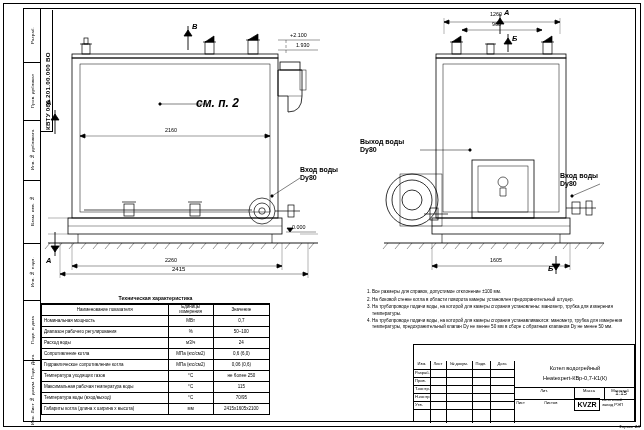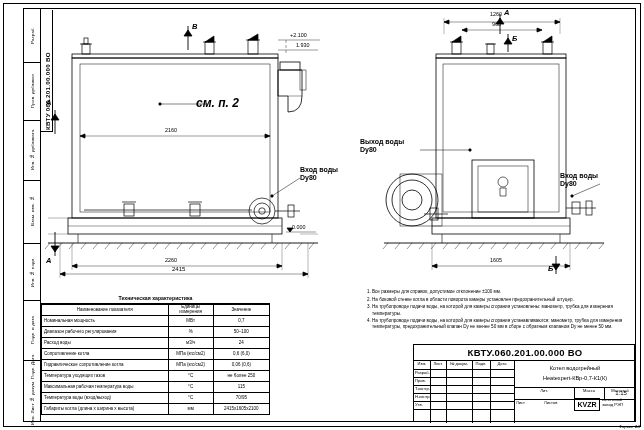--- a/index.html
+++ b/index.html
@@ -438,21 +438,20 @@
   <div class="notes">
     <ol>
       <li>Все размеры для справок, допустимое отклонение ±100 мм.</li>
       <li>На боковой стенке котла в области поворота камеры установлен предохранительный штуцер.</li>
       <li>На трубопроводе подачи воды, на которой для камеры сгорания установлены: манометр, трубка для измерения температуры.</li>
       <li>На трубопроводе подачи воды, на которой для камеры сгорания устанавливаются: манометр, трубка для измерения температуры, предохранительный клапан Dу не менее 50 мм в сборе с обратным клапаном Dу не менее 50 мм.</li>
     </ol>
   </div>
 
   <div class="stamp">
-    <div class="code">КВТУ.060.201.00.000 ВО</div>
     <div class="stamp-grid">
 
       <div class="sg-line" style="left:0;top:8px;width:100px;height:1px;"></div>
       <div class="sg-line" style="left:0;top:16px;width:100px;height:1px;"></div>
       <div class="sg-line" style="left:0;top:24px;width:100px;height:1px;"></div>
       <div class="sg-line" style="left:0;top:32px;width:100px;height:1px;"></div>
       <div class="sg-line" style="left:0;top:40px;width:100px;height:1px;"></div>
       <div class="sg-line" style="left:0;top:48px;width:100px;height:1px;"></div>
       <div class="sg-line" style="left:100px;top:0;width:1px;height:62px;"></div>
 

